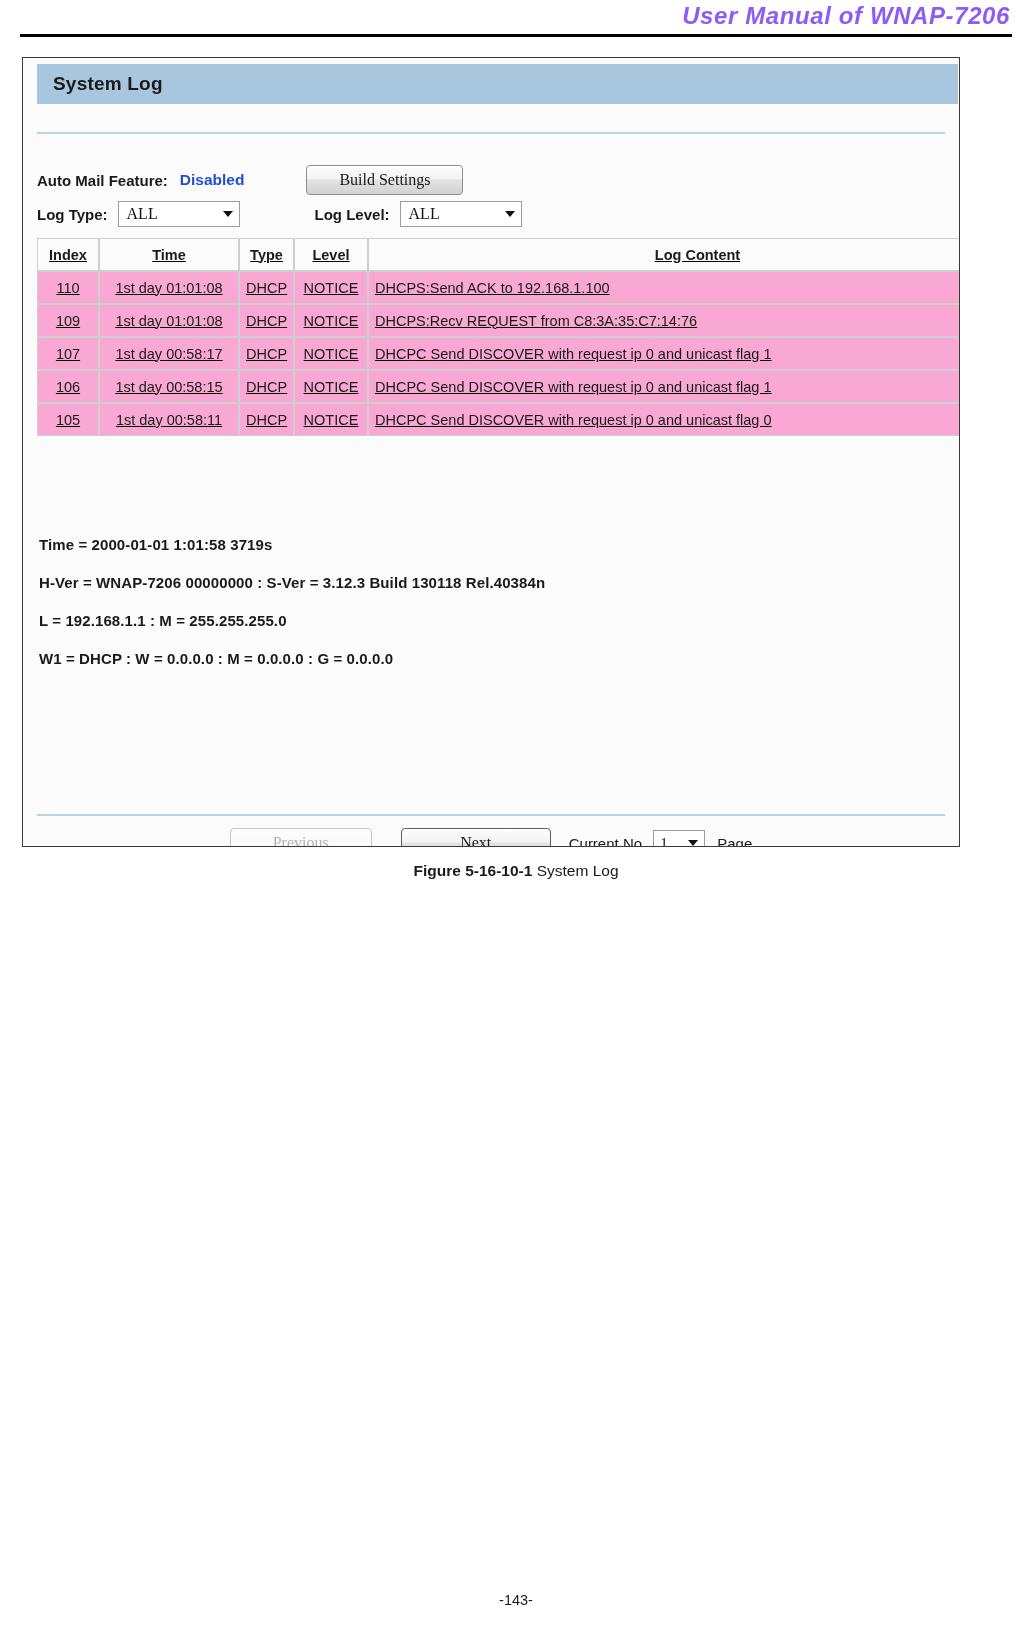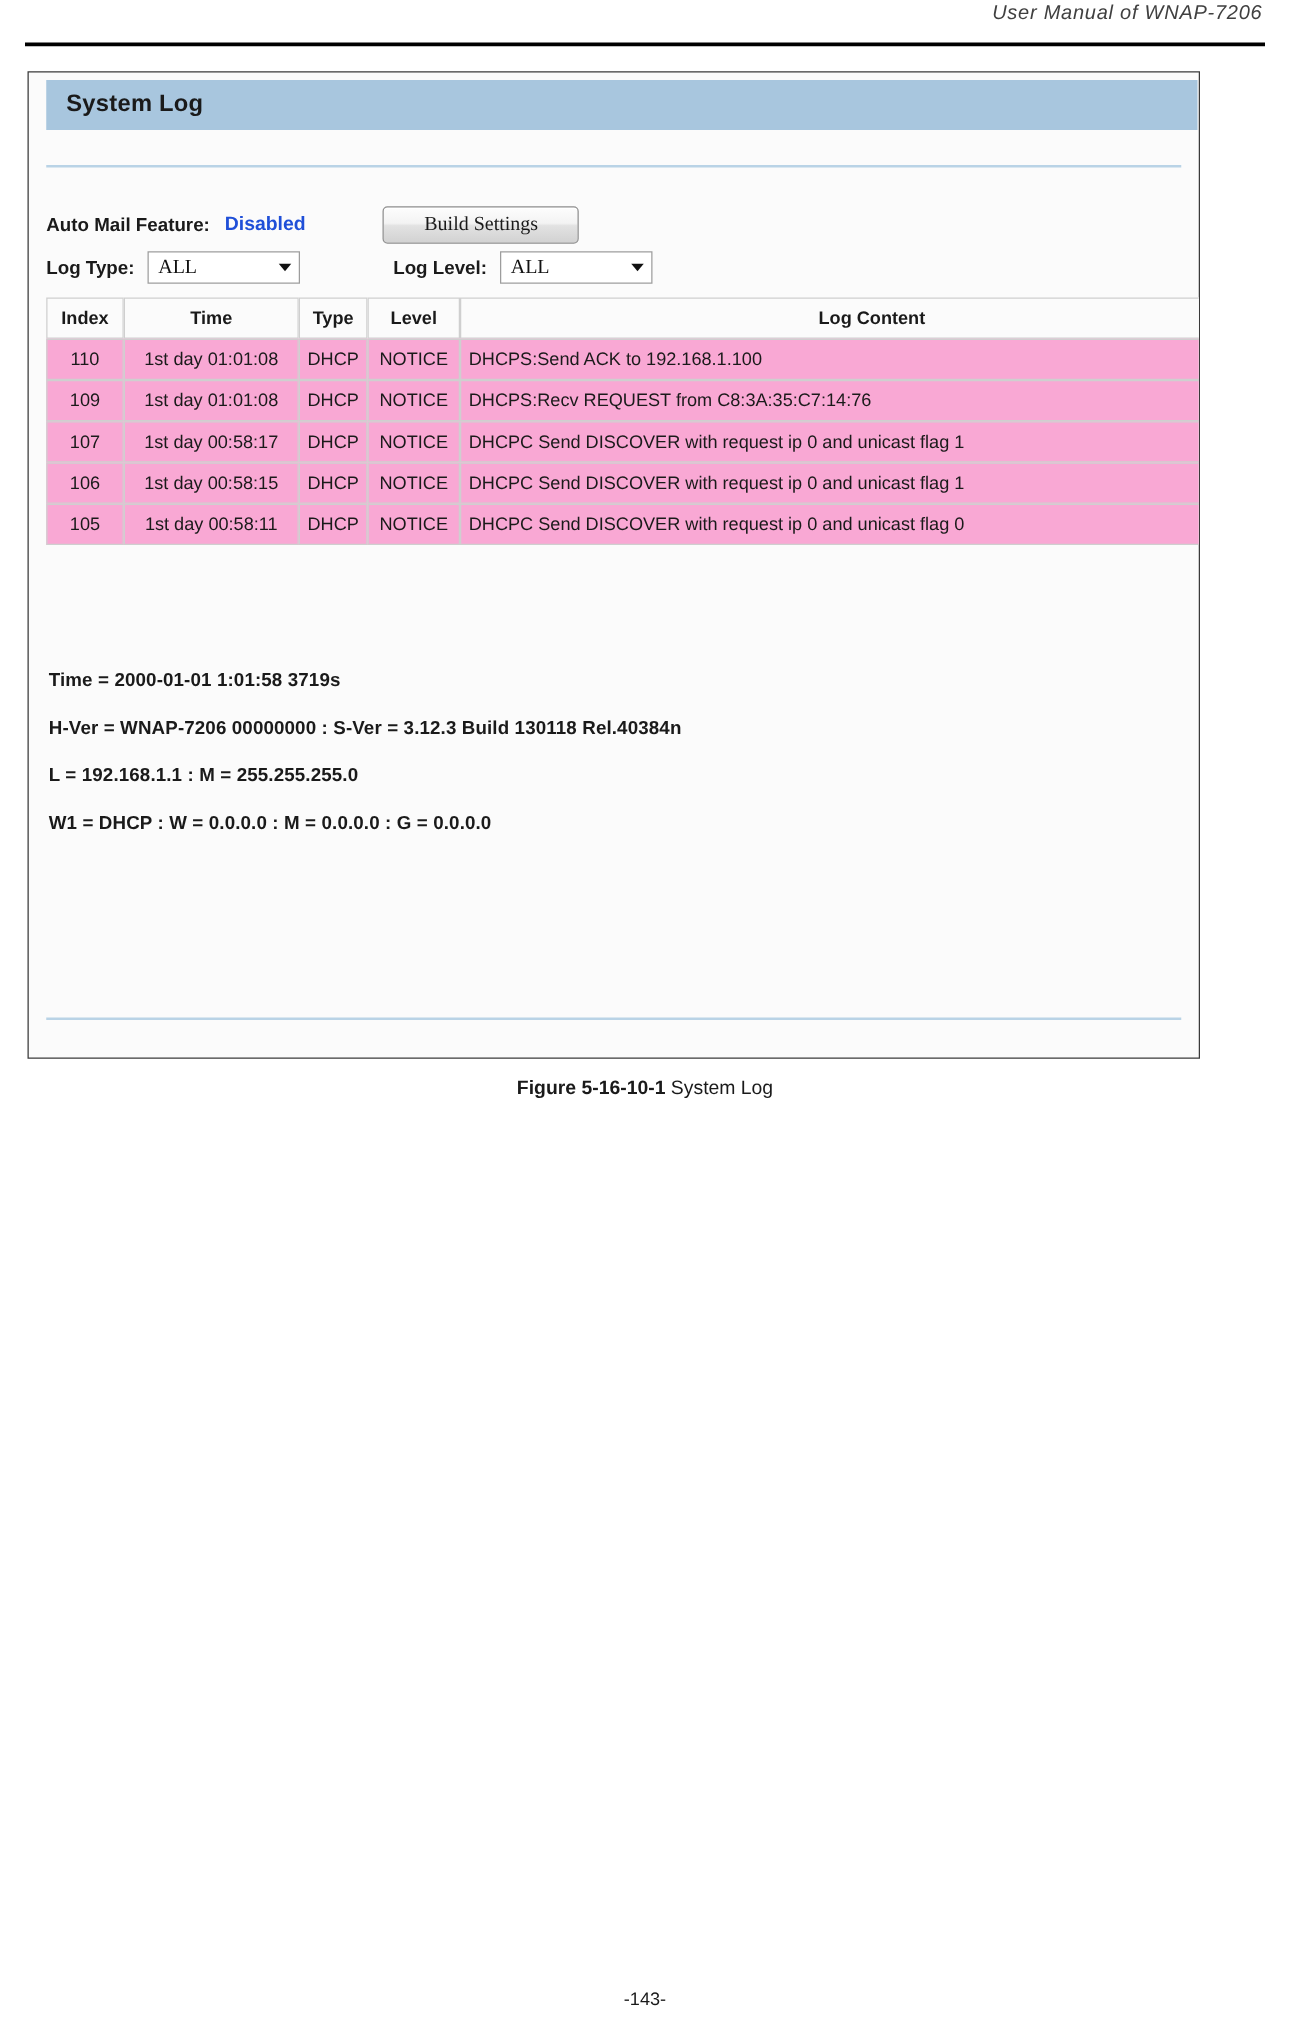--- a/index.html
+++ b/index.html
@@ -18,24 +18,24 @@
   
   .doc-header {
     position: absolute;
     top: 0; left: 0; right: 0;
     height: 44px;
   }
   .doc-header-title {
     position: absolute;
     right: 22px;
     top: 2px;
-    font-size: 16px;
-    font-weight: normal;
+    font-size: 24px;
+    font-weight: bold;
     font-style: italic;
-    color: #404040;
+    color: #8b5cf6;
     letter-spacing: 0.6px;
     white-space: nowrap;
   }
   .doc-header-rule {
     position: absolute;
     left: 20px;
     right: 20px;
     top: 34px;
     height: 3px;
     background: #000000;
@@ -161,20 +161,21 @@
   
   .log-table {
     position: absolute;
     left: 14px;
     top: 180px;
     width: 990px;
     border-collapse: separate;
     border-spacing: 0;
     background: #fbfbfb;
     table-layout: fixed;
+    text-decoration: underline;
   }
   .log-table th, .log-table td {
     border: 1px solid #cfcfcf;
     font-size: 14.5px;
     color: #1a1a1a;
     height: 33px;
     padding: 0 6px;
     box-sizing: border-box;
     overflow: hidden;
     white-space: nowrap;
@@ -384,20 +385,32 @@
 
   <div class="info">
     <div class="info-line">Time = 2000-01-01 1:01:58 3719s</div>
     <div class="info-line">H-Ver = WNAP-7206 00000000 : S-Ver = 3.12.3 Build 130118 Rel.40384n</div>
     <div class="info-line">L = 192.168.1.1 : M = 255.255.255.0</div>
     <div class="info-line">W1 = DHCP : W = 0.0.0.0 : M = 0.0.0.0 : G = 0.0.0.0</div>
   </div>
 
 
   <div class="pager-divider"></div>
+  <div class="pager">
+    <span class="btn btn-prev">Previous</span>
+    <span class="btn btn-next">Next</span>
+    <span class="pager-label">Current No.</span>
+    <span class="select sel-page">
+      <span class="sel-text">1</span>
+      <span class="caret">
+          <i></i>
+        </span>
+    </span>
+    <span class="pager-label pager-label-page">Page</span>
+  </div>
 
 </div>
 
 <div class="caption">
   <b>Figure 5-16-10-1</b>
   <span>System Log</span>
 </div>
 
 <div class="footer">-143-</div>
 

